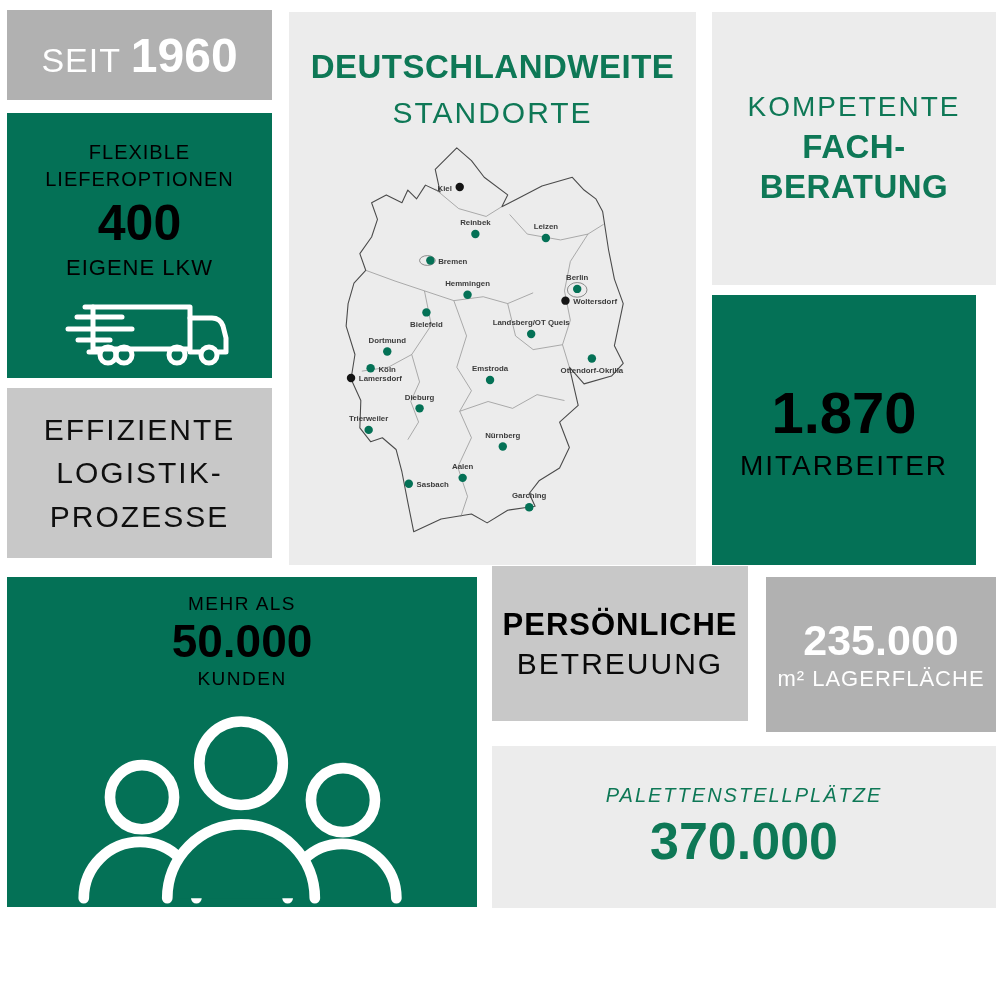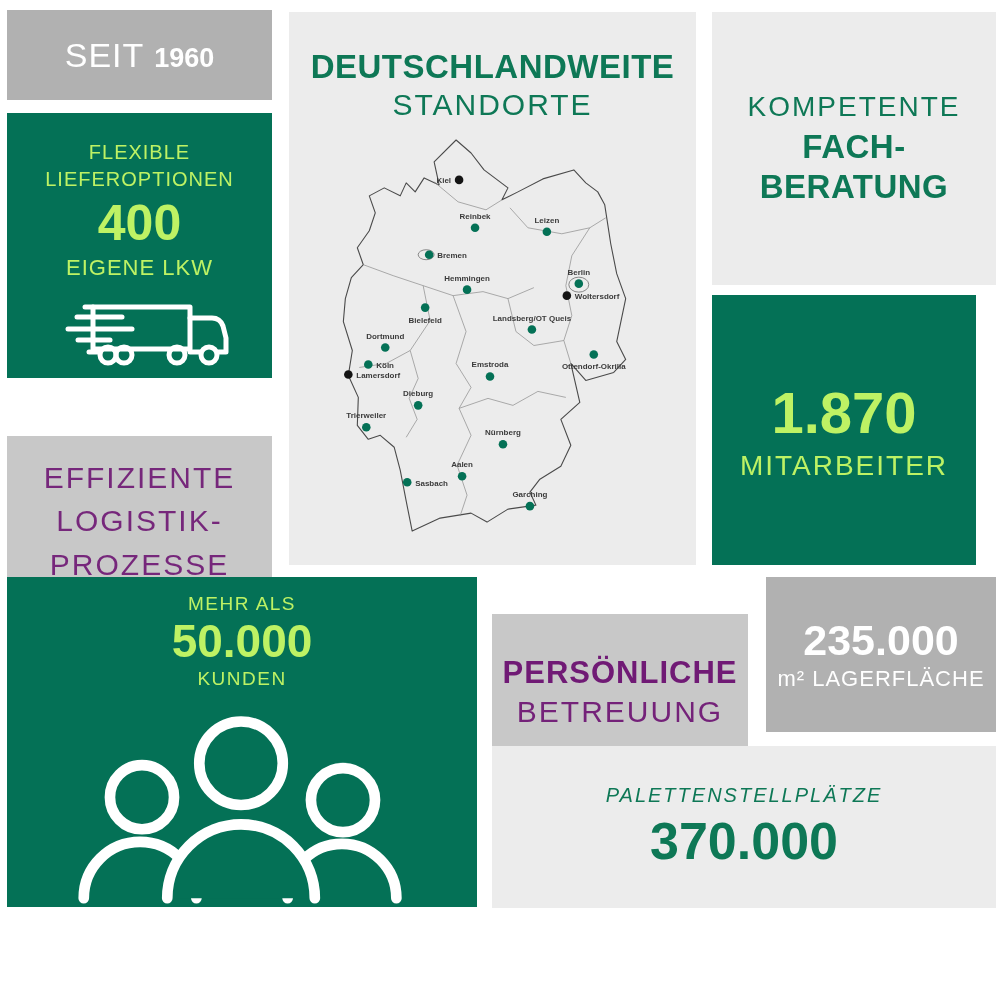--- a/index.html
+++ b/index.html
@@ -1,46 +1,46 @@
 <!DOCTYPE html>
 <html><head>
 <meta charset="utf-8">
 <style>
   html,body{margin:0;padding:0;background:#ffffff;}
   .board{position:relative;width:1000px;height:1000px;background:#ffffff;overflow:hidden;
          font-family:"Liberation Sans","DejaVu Sans",sans-serif;}
   .tile{position:absolute;box-sizing:border-box;display:flex;flex-direction:column;
         align-items:center;justify-content:center;text-align:center;}
-  .bg-green{background:#047156;color:#bef264;}
+  .bg-green{background:#047156;color:#000000;}
   .bg-gray-mid{background:#b1b1b1;color:#ffffff;}
-  .bg-gray-soft{background:#c8c8c8;color:#701a75;margin-top:48px;}
+  .bg-gray-soft{background:#c8c8c8;color:#000000;}
   .bg-gray-light{background:#ececec;color:#0e7856;}
 
   
   .t-seit{left:7px;top:10px;width:265px;height:90px;}
   .t-flex{left:7px;top:113px;width:265px;height:265px;justify-content:flex-start;padding-top:26px;}
   .t-effizient{left:7px;top:388px;width:265px;height:170px;}
   .t-map{left:289px;top:12px;width:407px;height:553px;justify-content:flex-start;padding-top:36px;}
   .t-beratung{left:712px;top:12px;width:284px;height:273px;}
   .t-mitarbeiter{left:712px;top:295px;width:264px;height:270px;}
   .t-kunden{left:7px;top:577px;width:470px;height:330px;justify-content:flex-start;padding-top:16px;}
   .t-betreuung{left:492px;top:566px;width:256px;height:155px;}
   .t-lager{left:766px;top:577px;width:230px;height:155px;}
   .t-paletten{left:492px;top:746px;width:504px;height:162px;}
 
   
   .cap{letter-spacing:1.5px;font-weight:400;}
   .seit-line{font-size:34px;letter-spacing:1px;}
-  .seit-line .yr{font-size:27px;font-weight:700;letter-spacing:0;text-align:center;}
+  .seit-line .yr{font-size:48px;font-weight:700;letter-spacing:0;text-align:center;}
   .flex-cap{font-size:20px;line-height:1.35;letter-spacing:1px;}
   .flex-num{font-size:50px;font-weight:700;line-height:1.15;margin-top:2px;}
   .flex-sub{font-size:22px;letter-spacing:1px;margin-top:2px;}
   .eff-lines{font-size:30px;line-height:1.45;letter-spacing:2px;opacity:.92;}
   .map-title-b{font-size:33px;font-weight:700;letter-spacing:.5px;text-align:right;}
-  .map-title-s{font-size:30px;letter-spacing:2px;margin-top:2px;}
+  .map-title-s{font-size:30px;letter-spacing:2px;margin-top:10px;}
   .ber-top{font-size:28px;letter-spacing:2px;}
   .ber-main{font-size:33px;font-weight:700;line-height:1.2;letter-spacing:.5px;margin-top:4px;}
   .mit-num{font-size:58px;font-weight:700;}
   .mit-lab{font-size:28px;letter-spacing:2px;margin-top:4px;}
   .kun-pre{font-size:19px;letter-spacing:1.5px;}
   .kun-num{font-size:46px;font-weight:700;line-height:1.15;}
   .kun-lab{font-size:19px;letter-spacing:1.5px;}
   .bet-b{font-size:31px;font-weight:700;letter-spacing:1px;}
   .bet-l{font-size:30px;letter-spacing:2px;margin-top:4px;opacity:.95;}
   .lag-num{font-size:43px;font-weight:700;line-height:1.1;}

